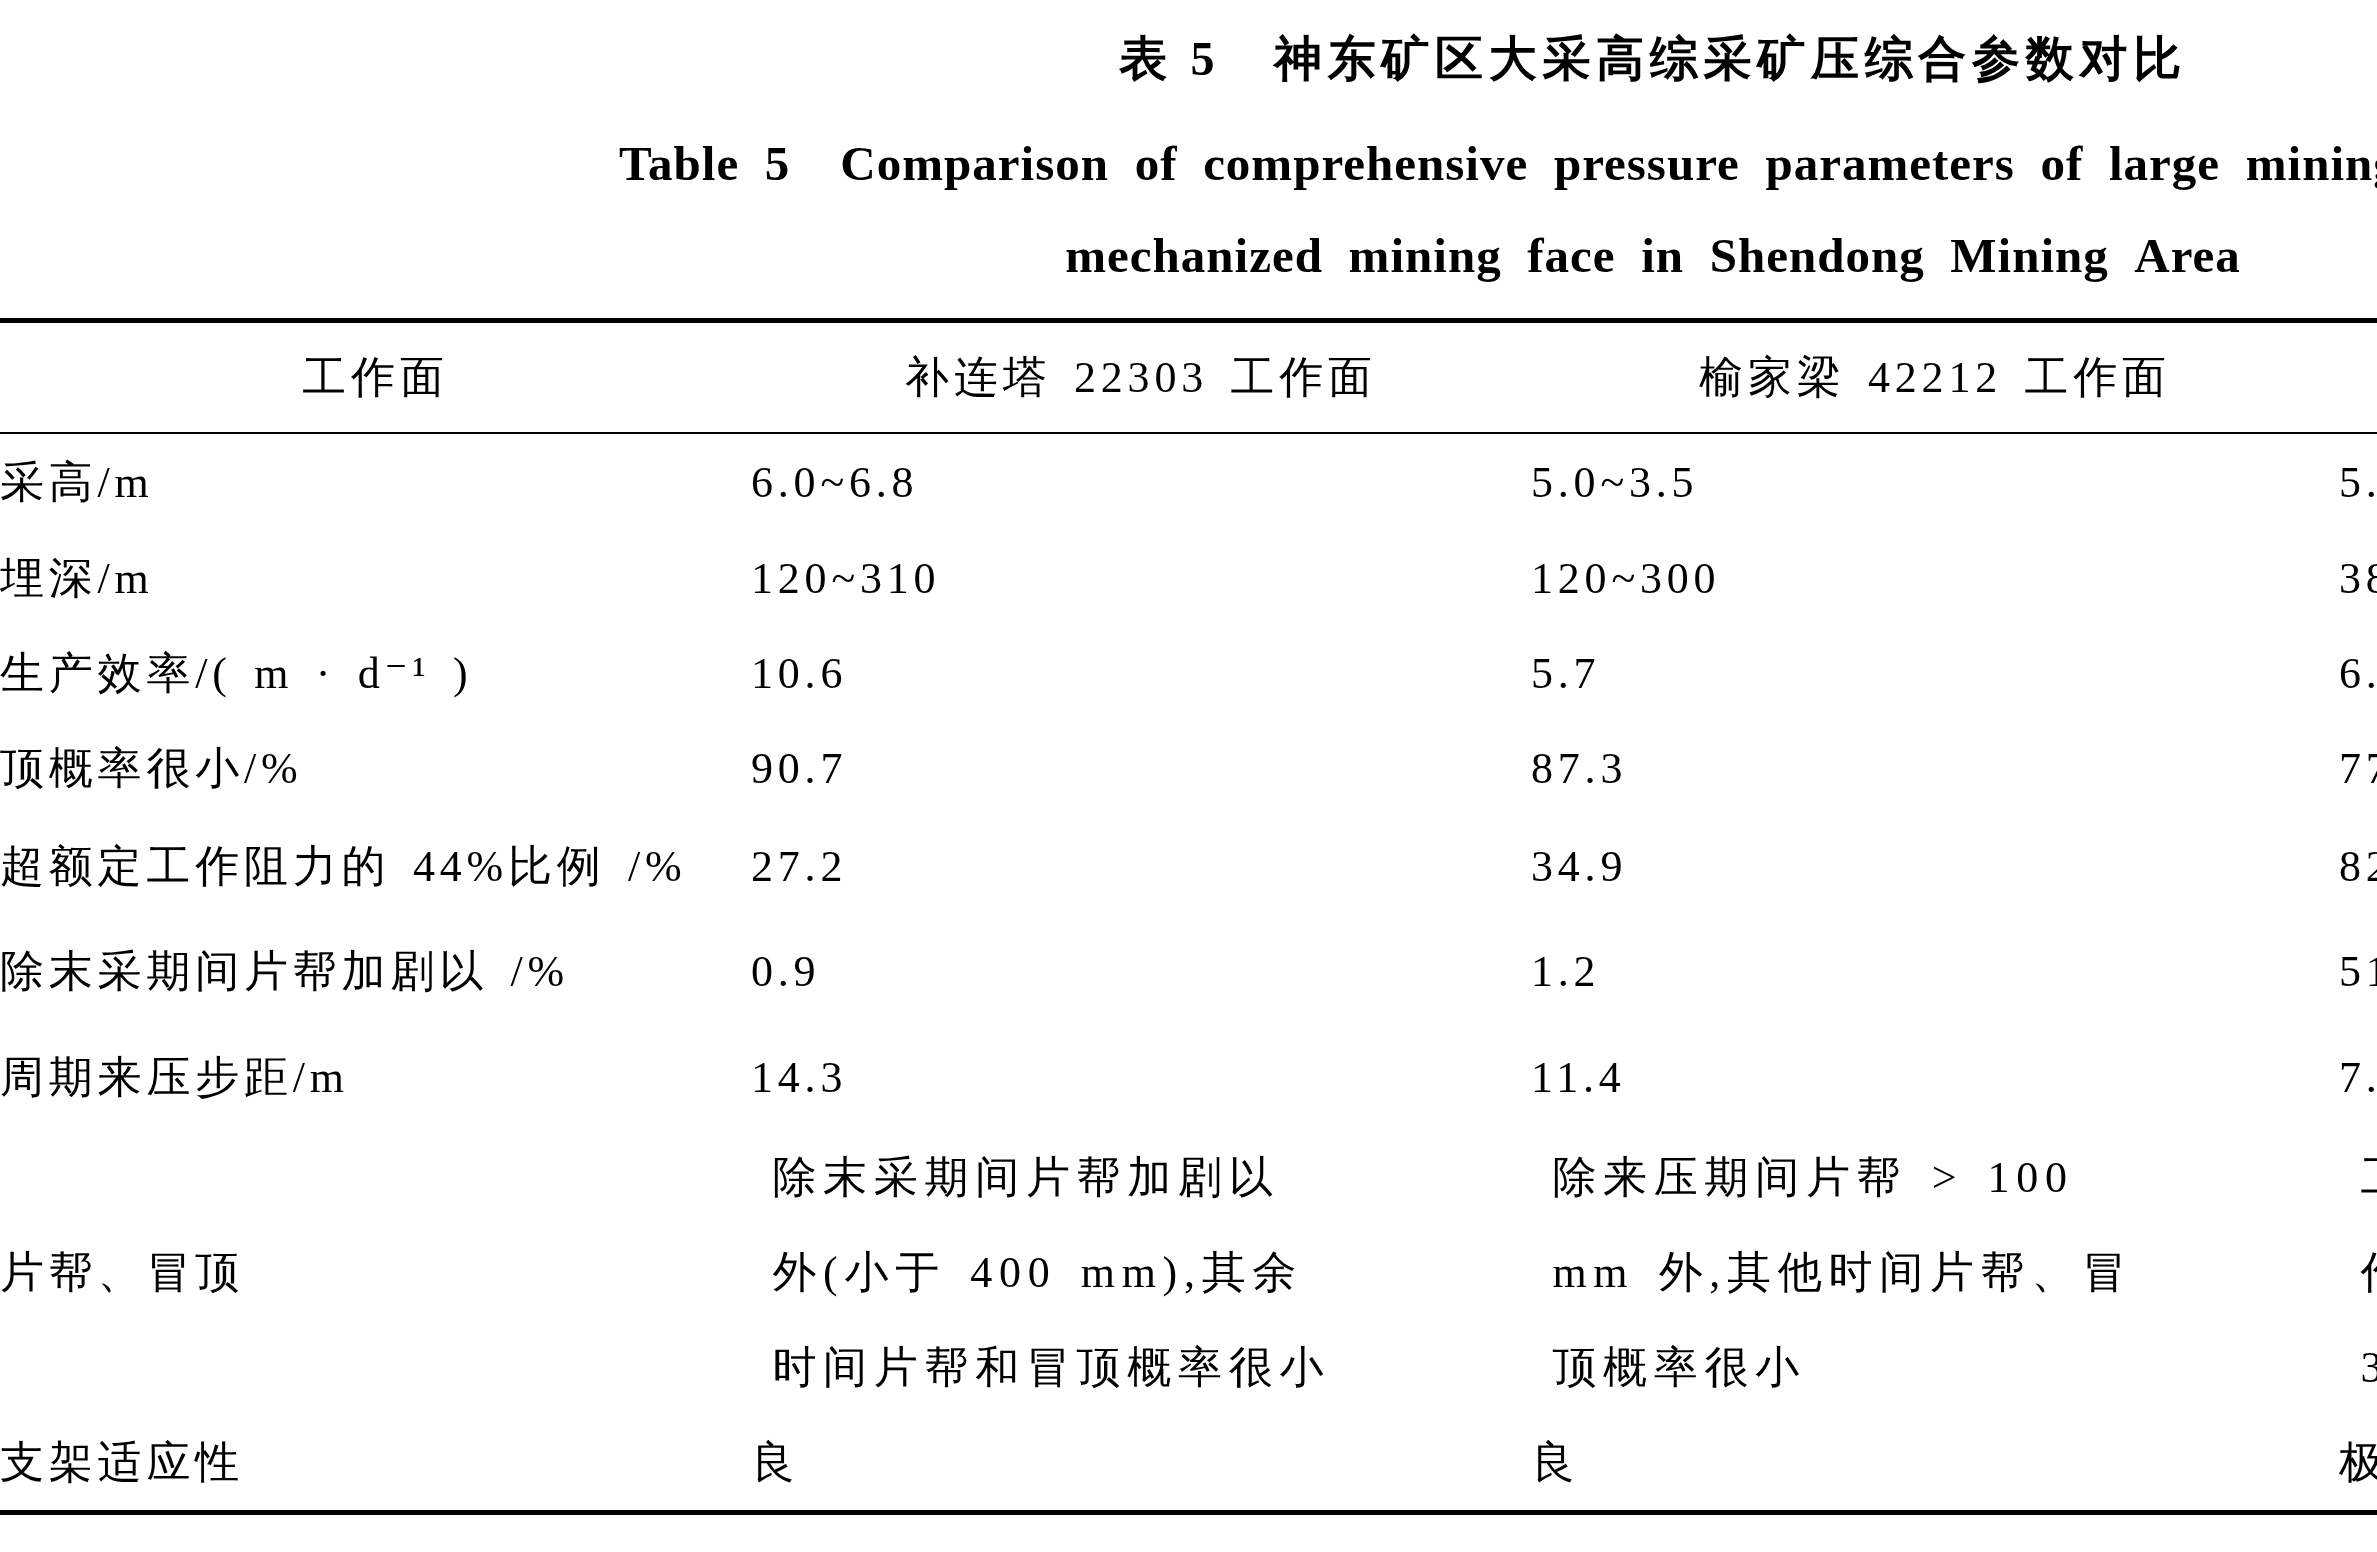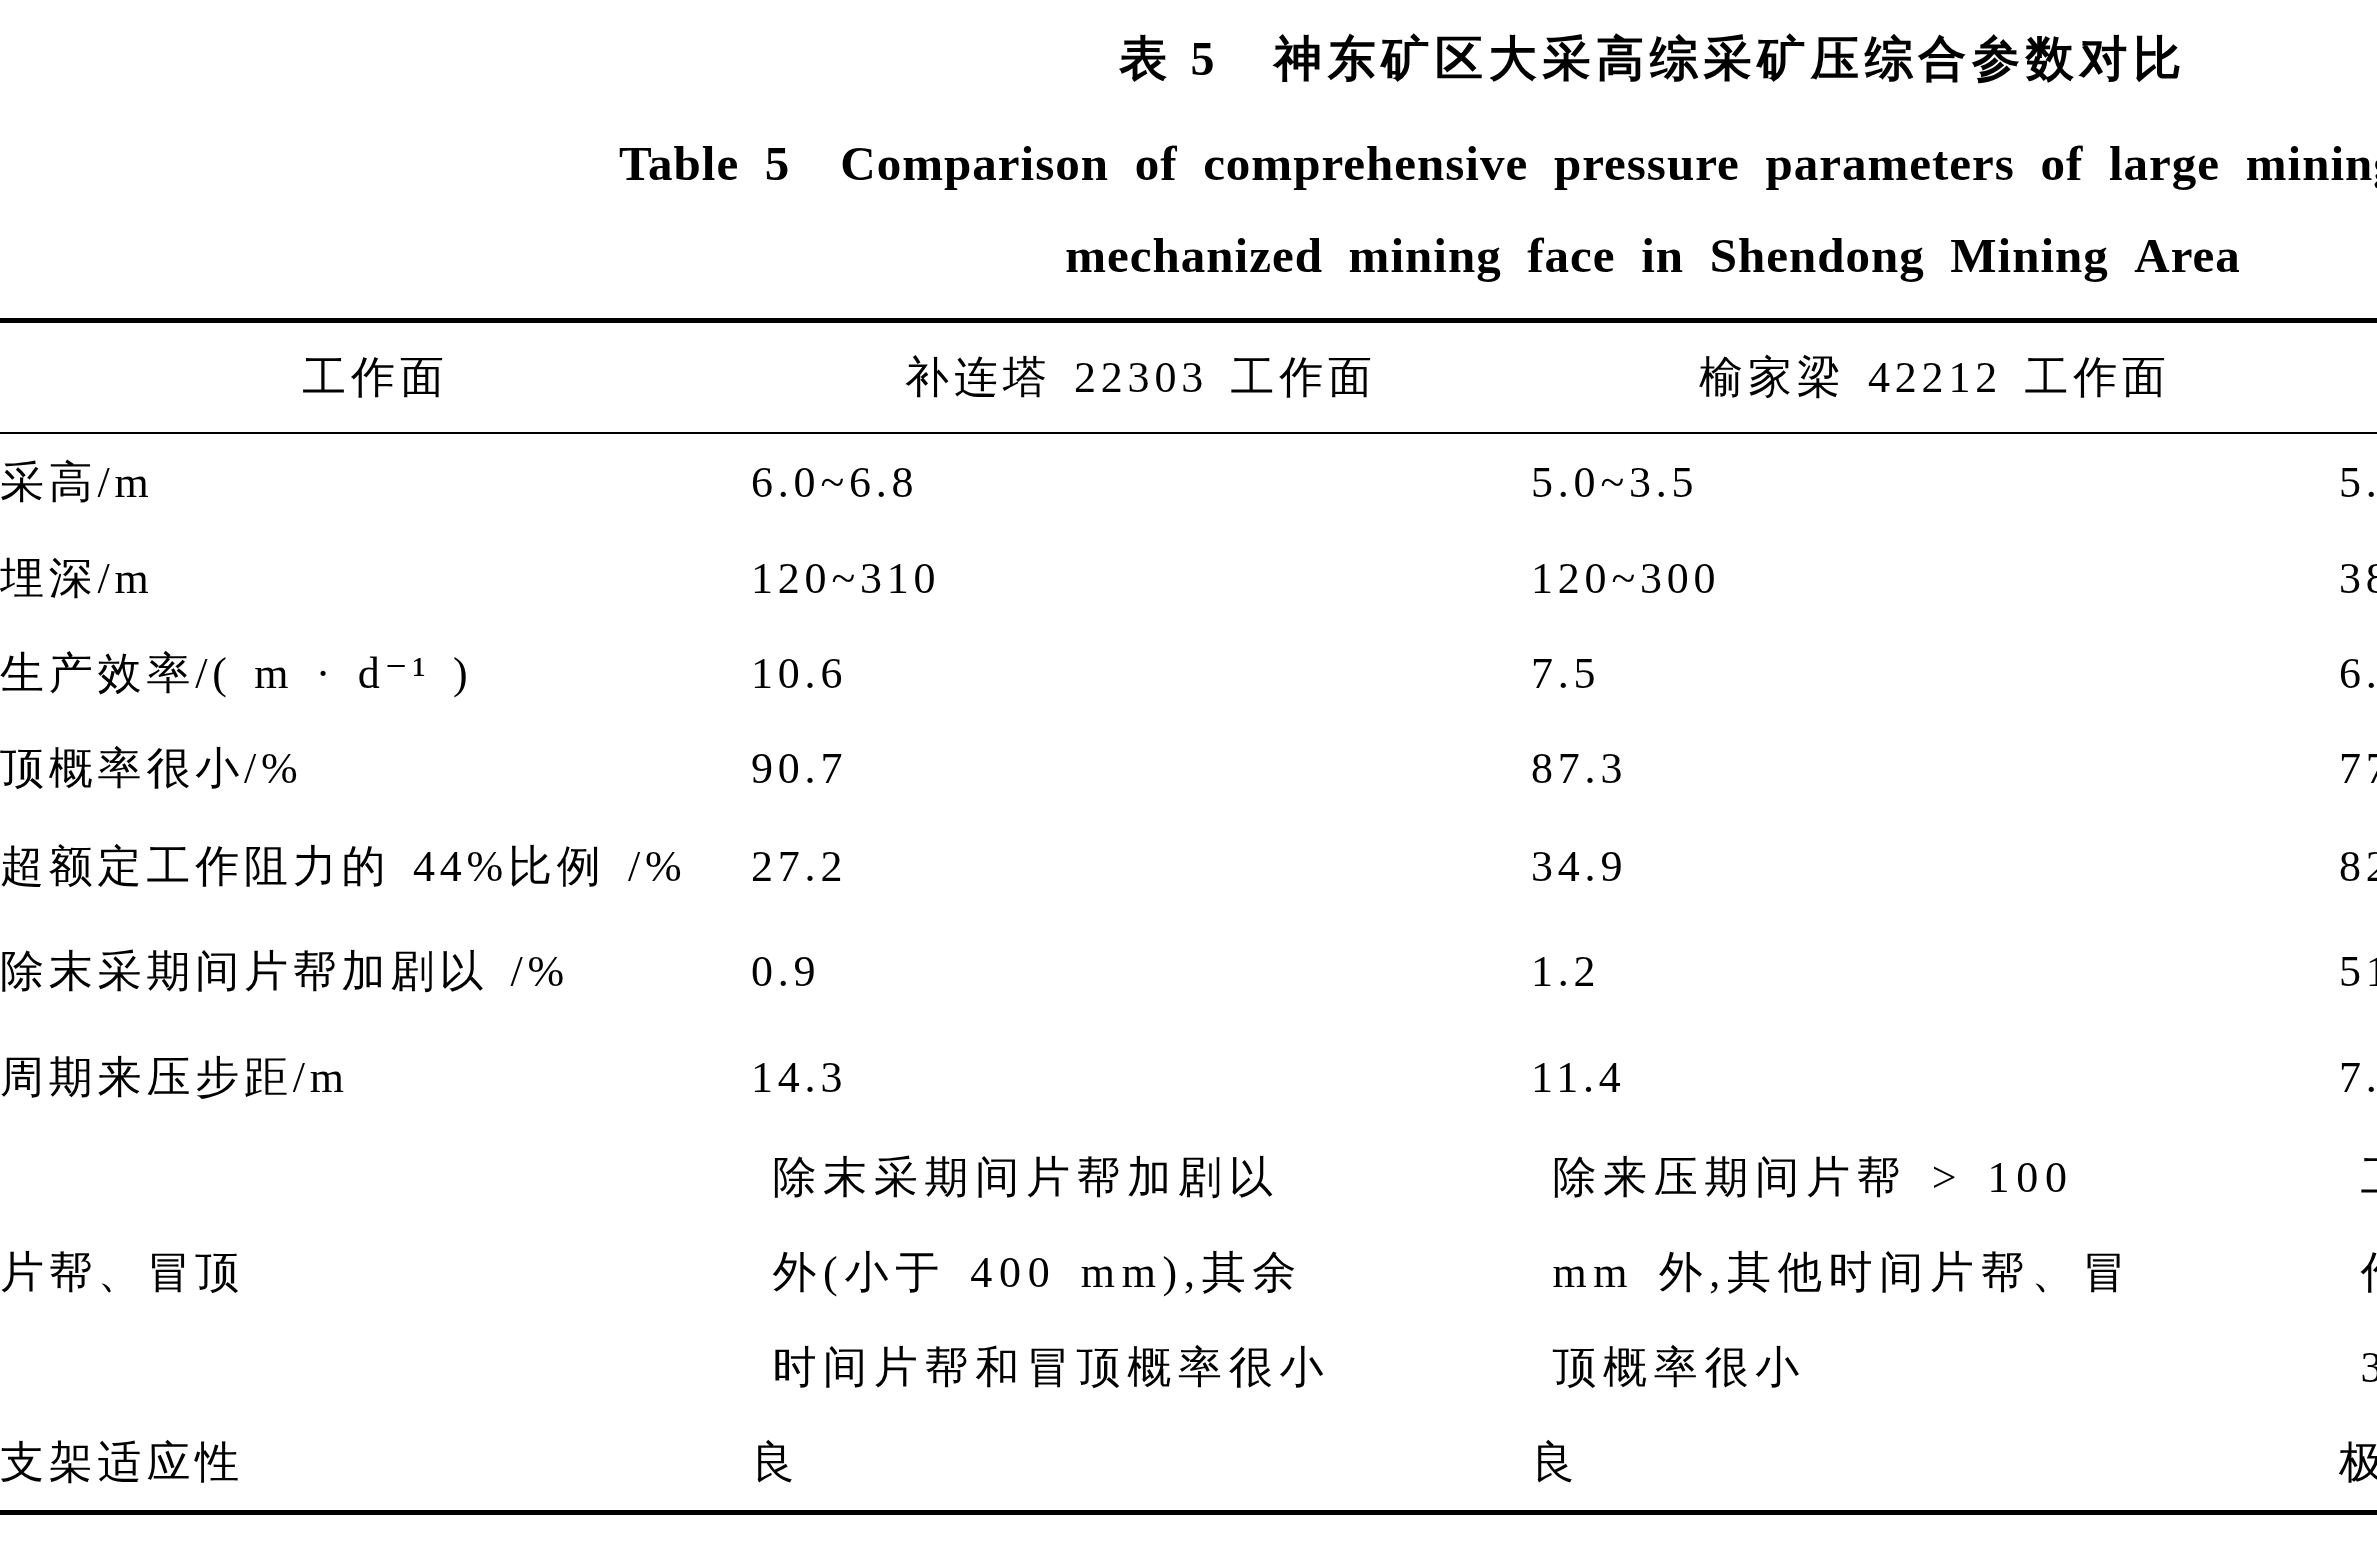--- a/index.html
+++ b/index.html
@@ -108,21 +108,21 @@
       </tr>
       <tr class="r-maishen">
         <td>埋深/m</td>
         <td>120~310</td>
         <td>120~300</td>
         <td>382~447</td>
       </tr>
       <tr class="r-xiaolv">
         <td>生产效率/( m · d⁻¹ )</td>
         <td>10.6</td>
-        <td>7.5</td>
+        <td>5.7</td>
         <td>6.2</td>
       </tr>
       <tr class="r-huicai">
         <td>顶概率很小/%</td>
         <td>90.7</td>
         <td>87.3</td>
         <td>77.6</td>
       </tr>
       <tr class="r-chao80">
         <td>超额定工作阻力的 44%比例 /%</td>

